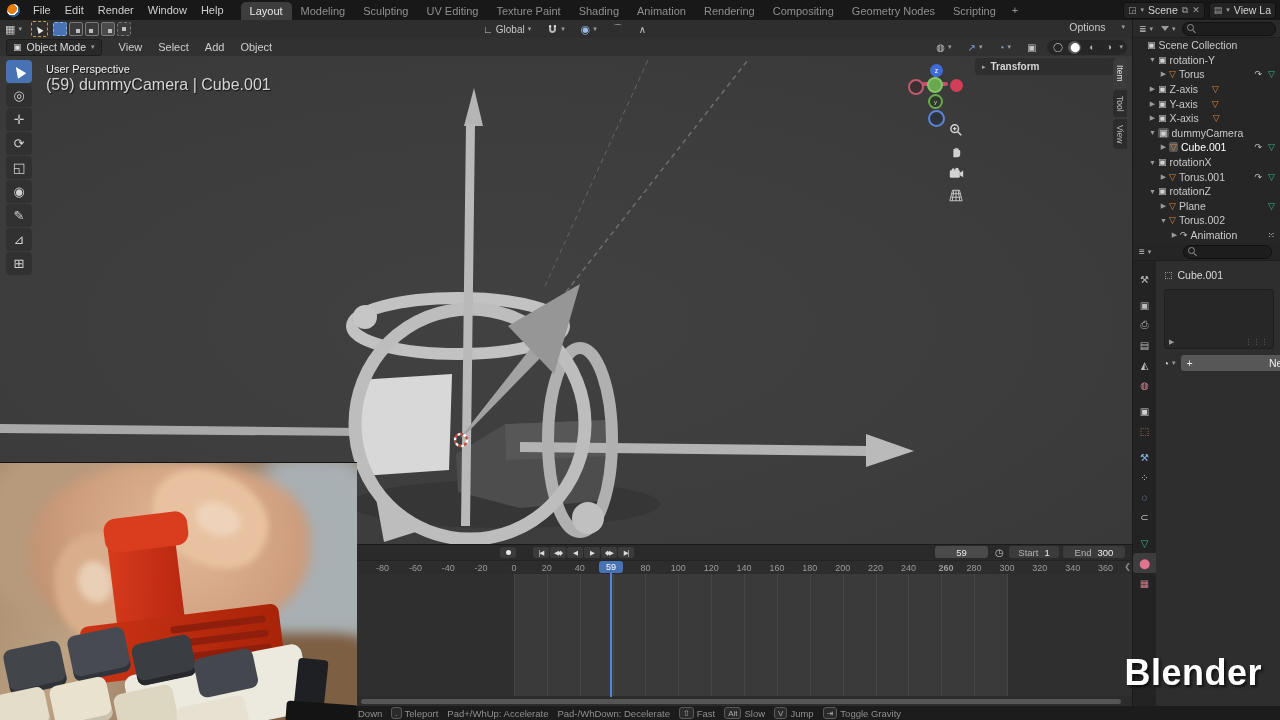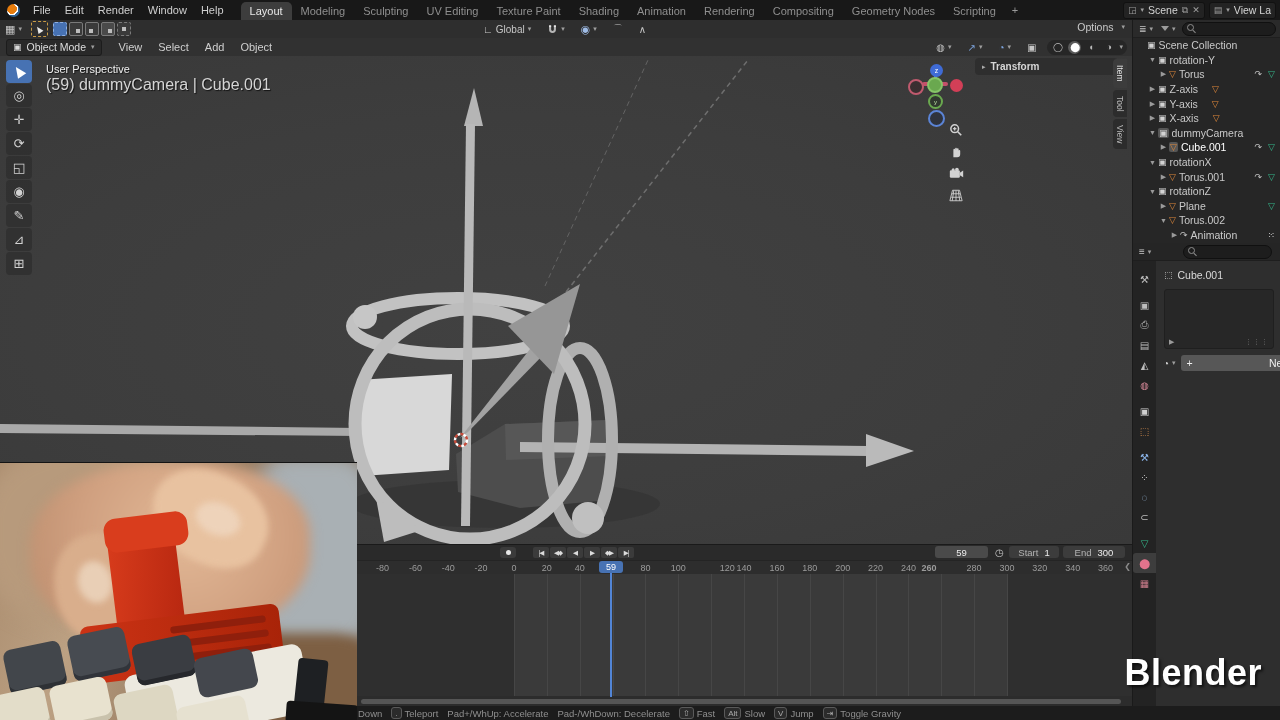--- a/index.html
+++ b/index.html
@@ -25,21 +25,21 @@
            display:flex;align-items:center;font-size:10px;}
   #moderow{left:0;top:38px;width:1133px;height:18px;background:#313131;border-bottom:1px solid #262626;
            display:flex;align-items:center;font-size:11px;}
   .hbtn{display:flex;align-items:center;gap:3px;padding:0 5px;color:#c6c6c6;}
   .selbox{width:12px;height:12px;border:1px solid #7a7a7a;border-radius:2px;margin:0 1px;position:relative;background:#3a3a3a;}
   .selbox.active{background:#4772b3;border-color:#8fb0e0;border-style:dashed;}
   .selbox .dot{position:absolute;right:2px;bottom:2px;width:4px;height:4px;background:#bdbdbd;}
   .tooltiny{width:15px;height:14px;border:1px dashed #c79a45;border-radius:2px;display:flex;align-items:center;justify-content:center;margin:0 4px;}
   .cursor-sm{width:0;height:0;border-left:3px solid transparent;border-right:3px solid transparent;border-bottom:7px solid #e8e8e8;transform:rotate(-35deg);}
   #orient-cluster{position:absolute;left:478px;top:1px;display:flex;align-items:center;gap:6px;height:16px;}
-  #options-btn{position:absolute;right:8px;top:1px;display:flex;gap:8px;align-items:center;font-size:10.5px;color:#c9c9c9;}
+  #options-btn{position:absolute;right:8px;top:1px;display:flex;gap:16px;align-items:center;font-size:10.5px;color:#c9c9c9;}
   .mode-dd{display:flex;align-items:center;gap:5px;background:#292929;border:1px solid #1c1c1c;border-radius:3px;
            height:15px;padding:0 6px;margin:0 10px 0 6px;font-size:10.5px;color:#dcdcdc;}
   #modemenus{display:flex;gap:2px;}
   #shading-cluster{position:absolute;right:6px;top:1px;display:flex;align-items:center;gap:6px;height:16px;}
   .shade-pill{display:flex;align-items:center;background:#262626;border-radius:8px;padding:1px 4px;gap:4px;}
   .sphere{font-size:9px;color:#b9b9b9;width:13px;height:13px;display:flex;align-items:center;justify-content:center;border-radius:50%;}
   .sphere.active{background:#5a5a5a;color:#fff;}
   
   #viewport{left:0;top:56px;width:1133px;height:489px;
             background:radial-gradient(ellipse at 45% 55%, #414141 0%, #3d3d3d 55%, #383838 100%);overflow:hidden;}
@@ -566,28 +566,28 @@
     <div id="tl-ruler">
         <span class="tick" style="left: 25.536px;">-80</span>
         <span class="tick" style="left: 58.402px;">-60</span>
         <span class="tick" style="left: 91.268px;">-40</span>
         <span class="tick" style="left: 124.134px;">-20</span>
         <span class="tick" style="left: 157px;">0</span>
         <span class="tick" style="left: 189.866px;">20</span>
         <span class="tick" style="left: 222.732px;">40</span>
         <span class="tick" style="left: 288.464px;">80</span>
         <span class="tick" style="left: 321.33px;">100</span>
-        <span class="tick" style="left: 354.196px; margin-left: 16px;">120</span>
+        <span class="tick" style="left: 354.196px;">120</span>
         <span class="tick" style="left: 387.062px;">140</span>
         <span class="tick" style="left: 419.928px;">160</span>
         <span class="tick" style="left: 452.794px;">180</span>
         <span class="tick" style="left: 485.66px;">200</span>
         <span class="tick" style="left: 518.526px; text-align: right;">220</span>
         <span class="tick" style="left: 551.392px;">240</span>
-        <span class="tick" style="left: 572px; font-weight: bold;">260</span>
+        <span class="tick" style="left: 589px; font-weight: bold;">260</span>
         <span class="tick" style="left: 617.124px;">280</span>
         <span class="tick" style="left: 649.99px;">300</span>
         <span class="tick" style="left: 682.856px;">320</span>
         <span class="tick" style="left: 715.722px;">340</span>
         <span class="tick" style="left: 748.588px;">360</span>
       </div>
     <div id="tl-body">
       <div id="tl-inrange" style="left: 157px; width: 492.99px;"></div>
     <div class="gl" style="left: 157px;"></div>
         <div class="gl" style="left: 189.866px;"></div>

